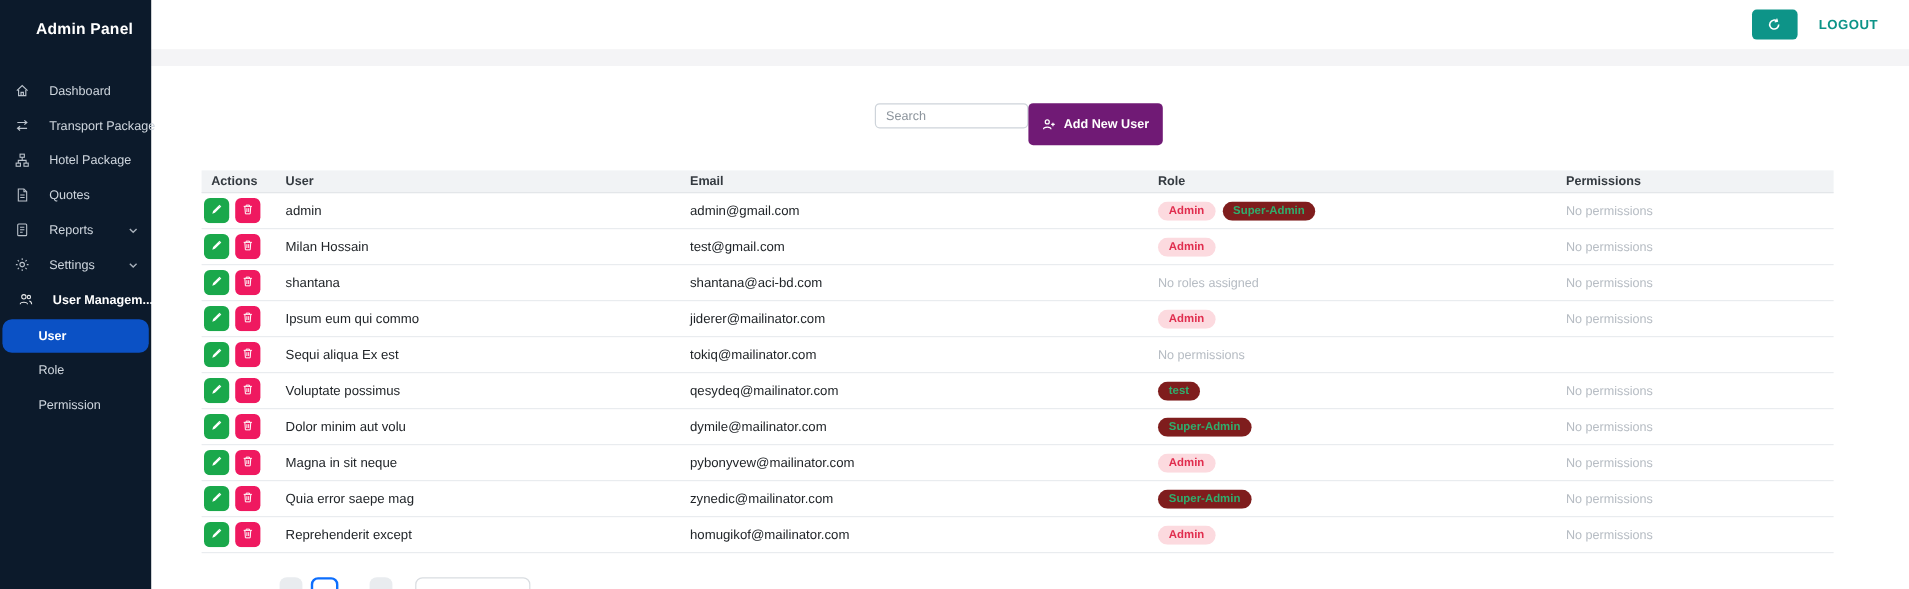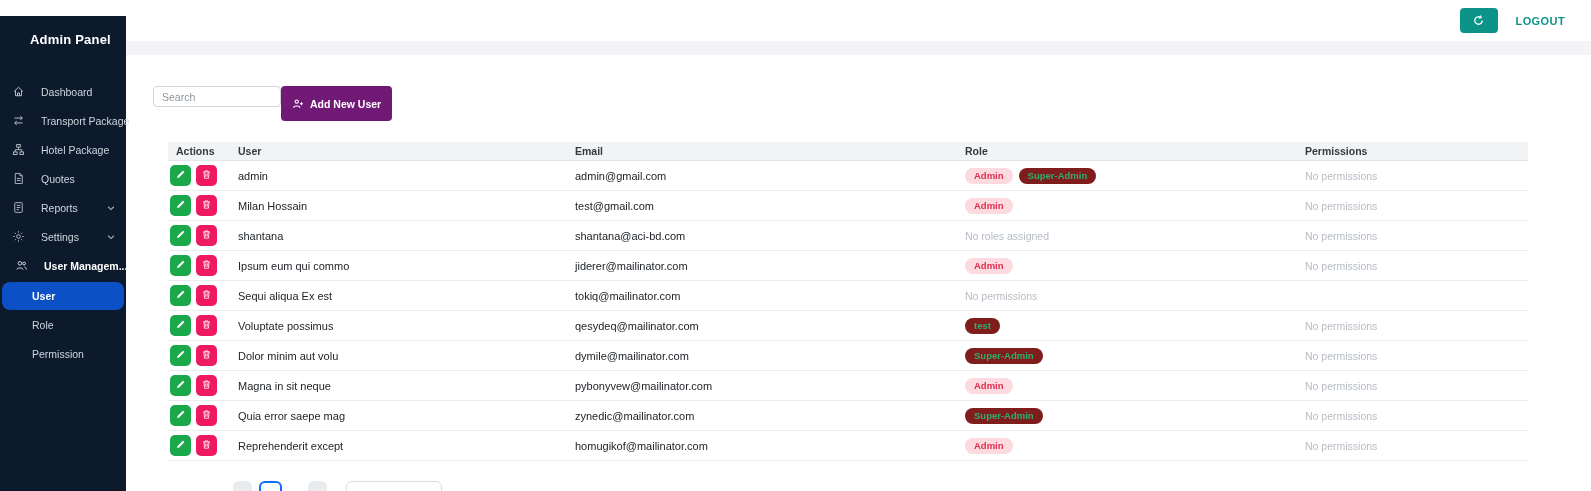--- a/index.html
+++ b/index.html
@@ -5,21 +5,21 @@
   * { box-sizing: border-box; margin: 0; padding: 0; }
   html, body { width: 1591px; height: 491px; overflow: hidden; }
   body {
     font-family: "Liberation Sans", sans-serif;
     font-size: 11px;
     color: #212529;
     background: #fff;
   }
   
   .sidebar {
-    position: fixed; left: 0; top: 16px; bottom: 0; width: 126px;
+    position: fixed; left: 0; top: 0; bottom: 0; width: 126px;
     background: #0c1a2b; color: #cfd6de; z-index: 10;
   }
   .brand { color: #fff; font-weight: bold; font-size: 13px; padding: 16px 0 0 30px; letter-spacing: .2px; }
   .nav { margin-top: 30px; }
   .nav-item {
     display: flex; align-items: center; gap: 16px;
     padding: 0 10px 0 12px; height: 29px; font-size: 10.5px;
     color: #cfd6de; cursor: pointer; white-space: nowrap;
   }
   .nav-item .icon { width: 13px; height: 13px; display: inline-flex; opacity: .9; flex: 0 0 13px; }
@@ -41,21 +41,21 @@
   }
   .refresh-btn {
     width: 38px; height: 25px; background: #0d9488; border: none; border-radius: 4px;
     color: #fff; display: inline-flex; align-items: center; justify-content: center; cursor: pointer;
   }
   .refresh-btn svg { width: 13px; height: 13px; }
   .logout { color: #0d9488; font-weight: bold; font-size: 11px; letter-spacing: .4px; margin-left: 18px; cursor: pointer; text-decoration: none; }
   .gray-strip { height: 14px; background: #f4f4f6; }
   .content { padding: 22px 0 0 27px; background: #fff; }
   .page-title { color: #0d9488; font-size: 17px; font-weight: bold; }
-  .toolbar { display: flex; align-items: flex-start; justify-content: flex-start; margin-top: 9px; padding-right: 46px; }
+  .toolbar { display: flex; align-items: flex-start; justify-content: center; margin-top: 9px; padding-right: 46px; }
   .search-input {
     width: 128px; height: 21px; border: 1px solid #ced4da; border-radius: 4px;
     padding: 0 8px; font-size: 10.5px; font-family: inherit; color: #212529; outline: none;
   }
   .search-input::placeholder { color: #8d959d; }
   .add-btn {
     background: #701a75; color: #fff; border: none; border-radius: 4px;
     font-size: 10.5px; font-weight: bold; font-family: inherit;
     height: 35px; padding: 0 11px; display: inline-flex; align-items: center; gap: 6px; cursor: pointer;
   }

